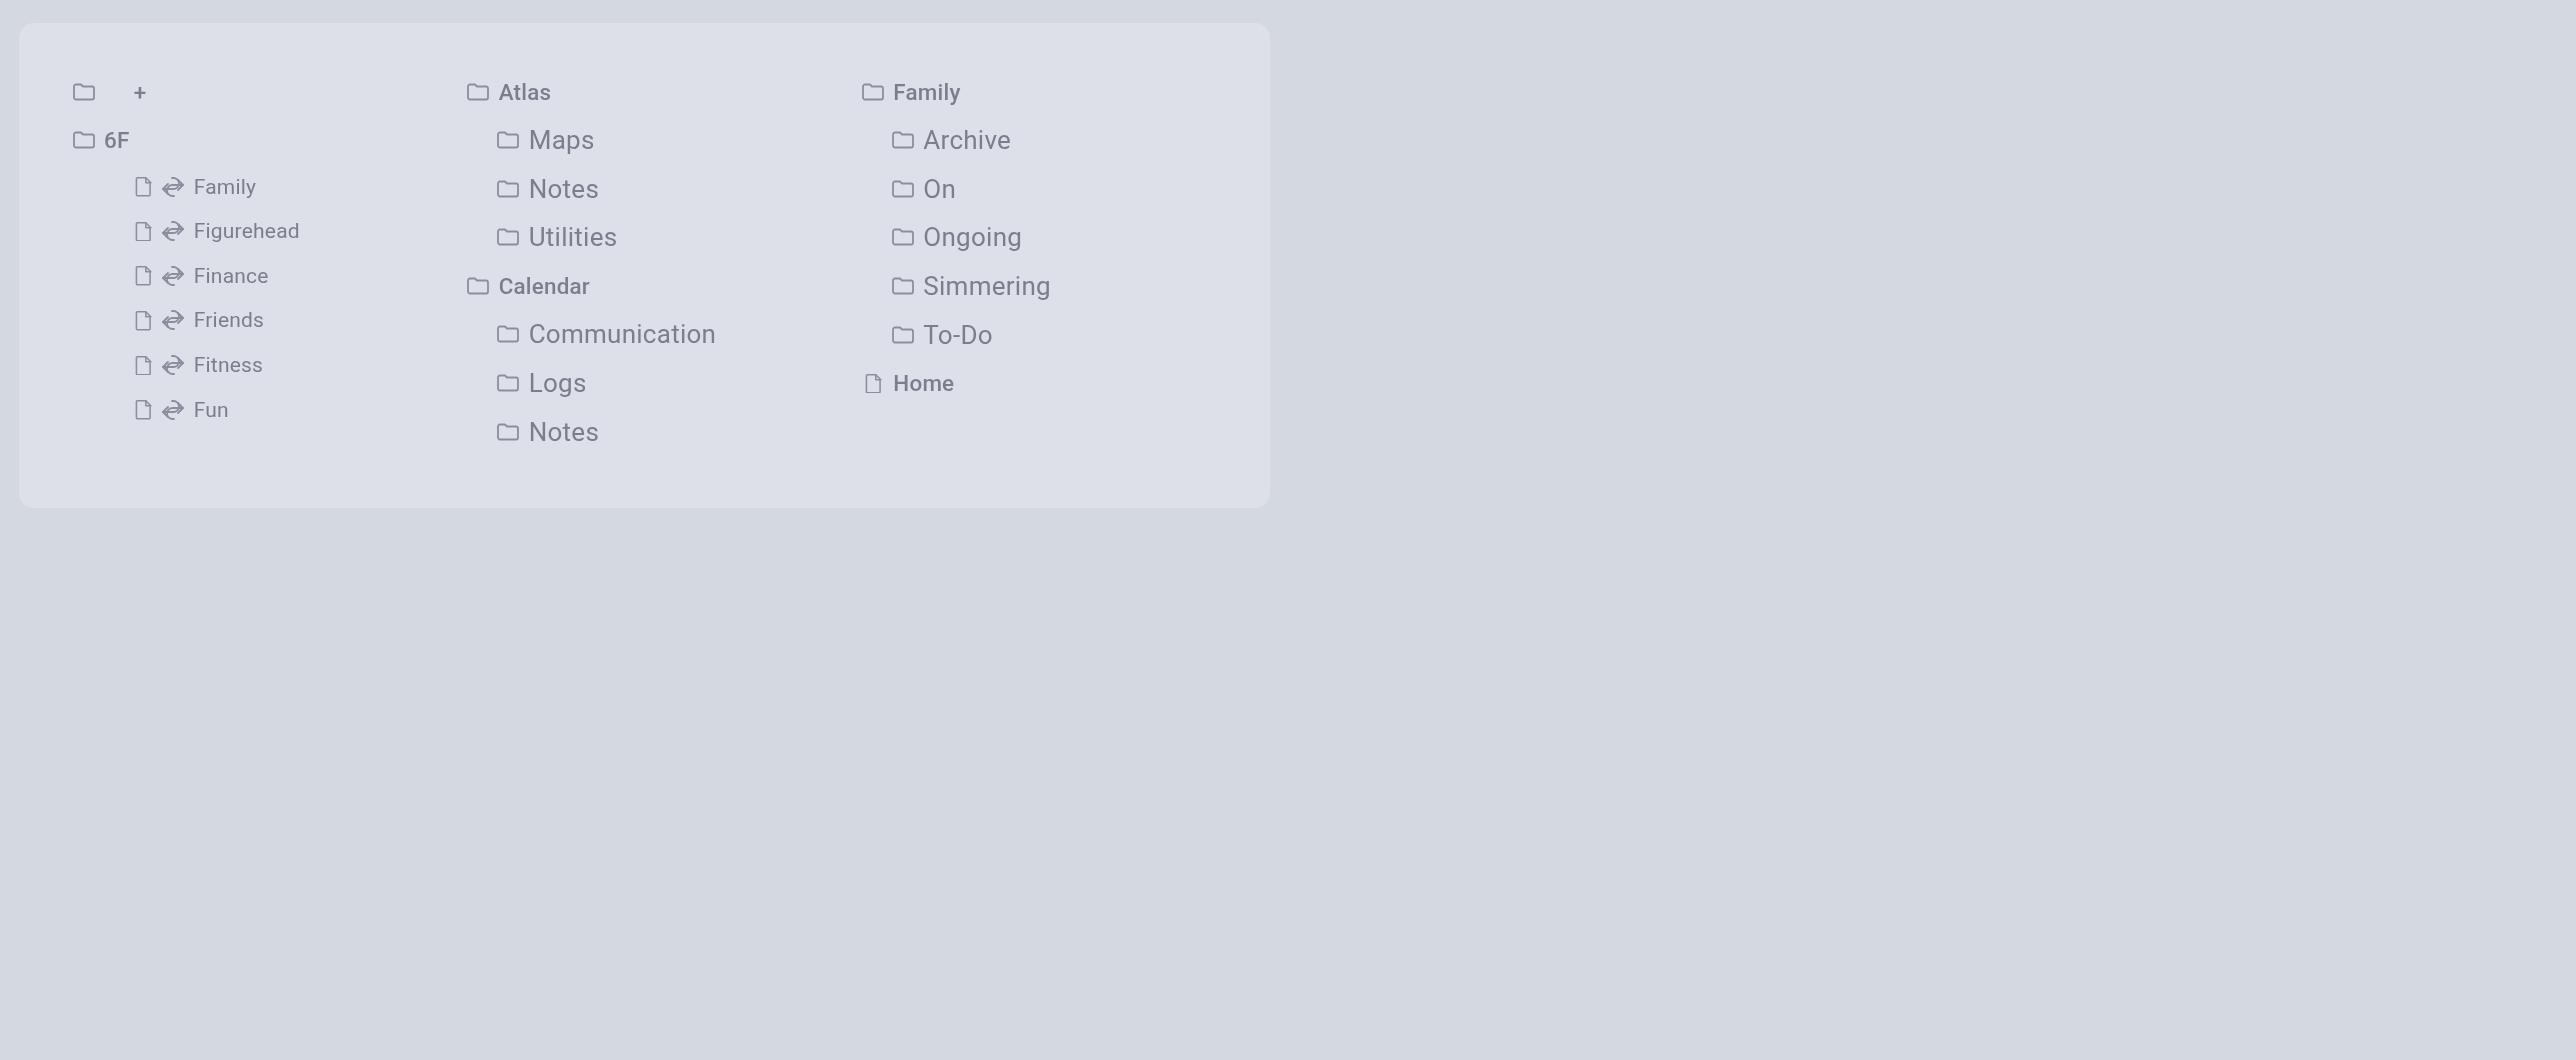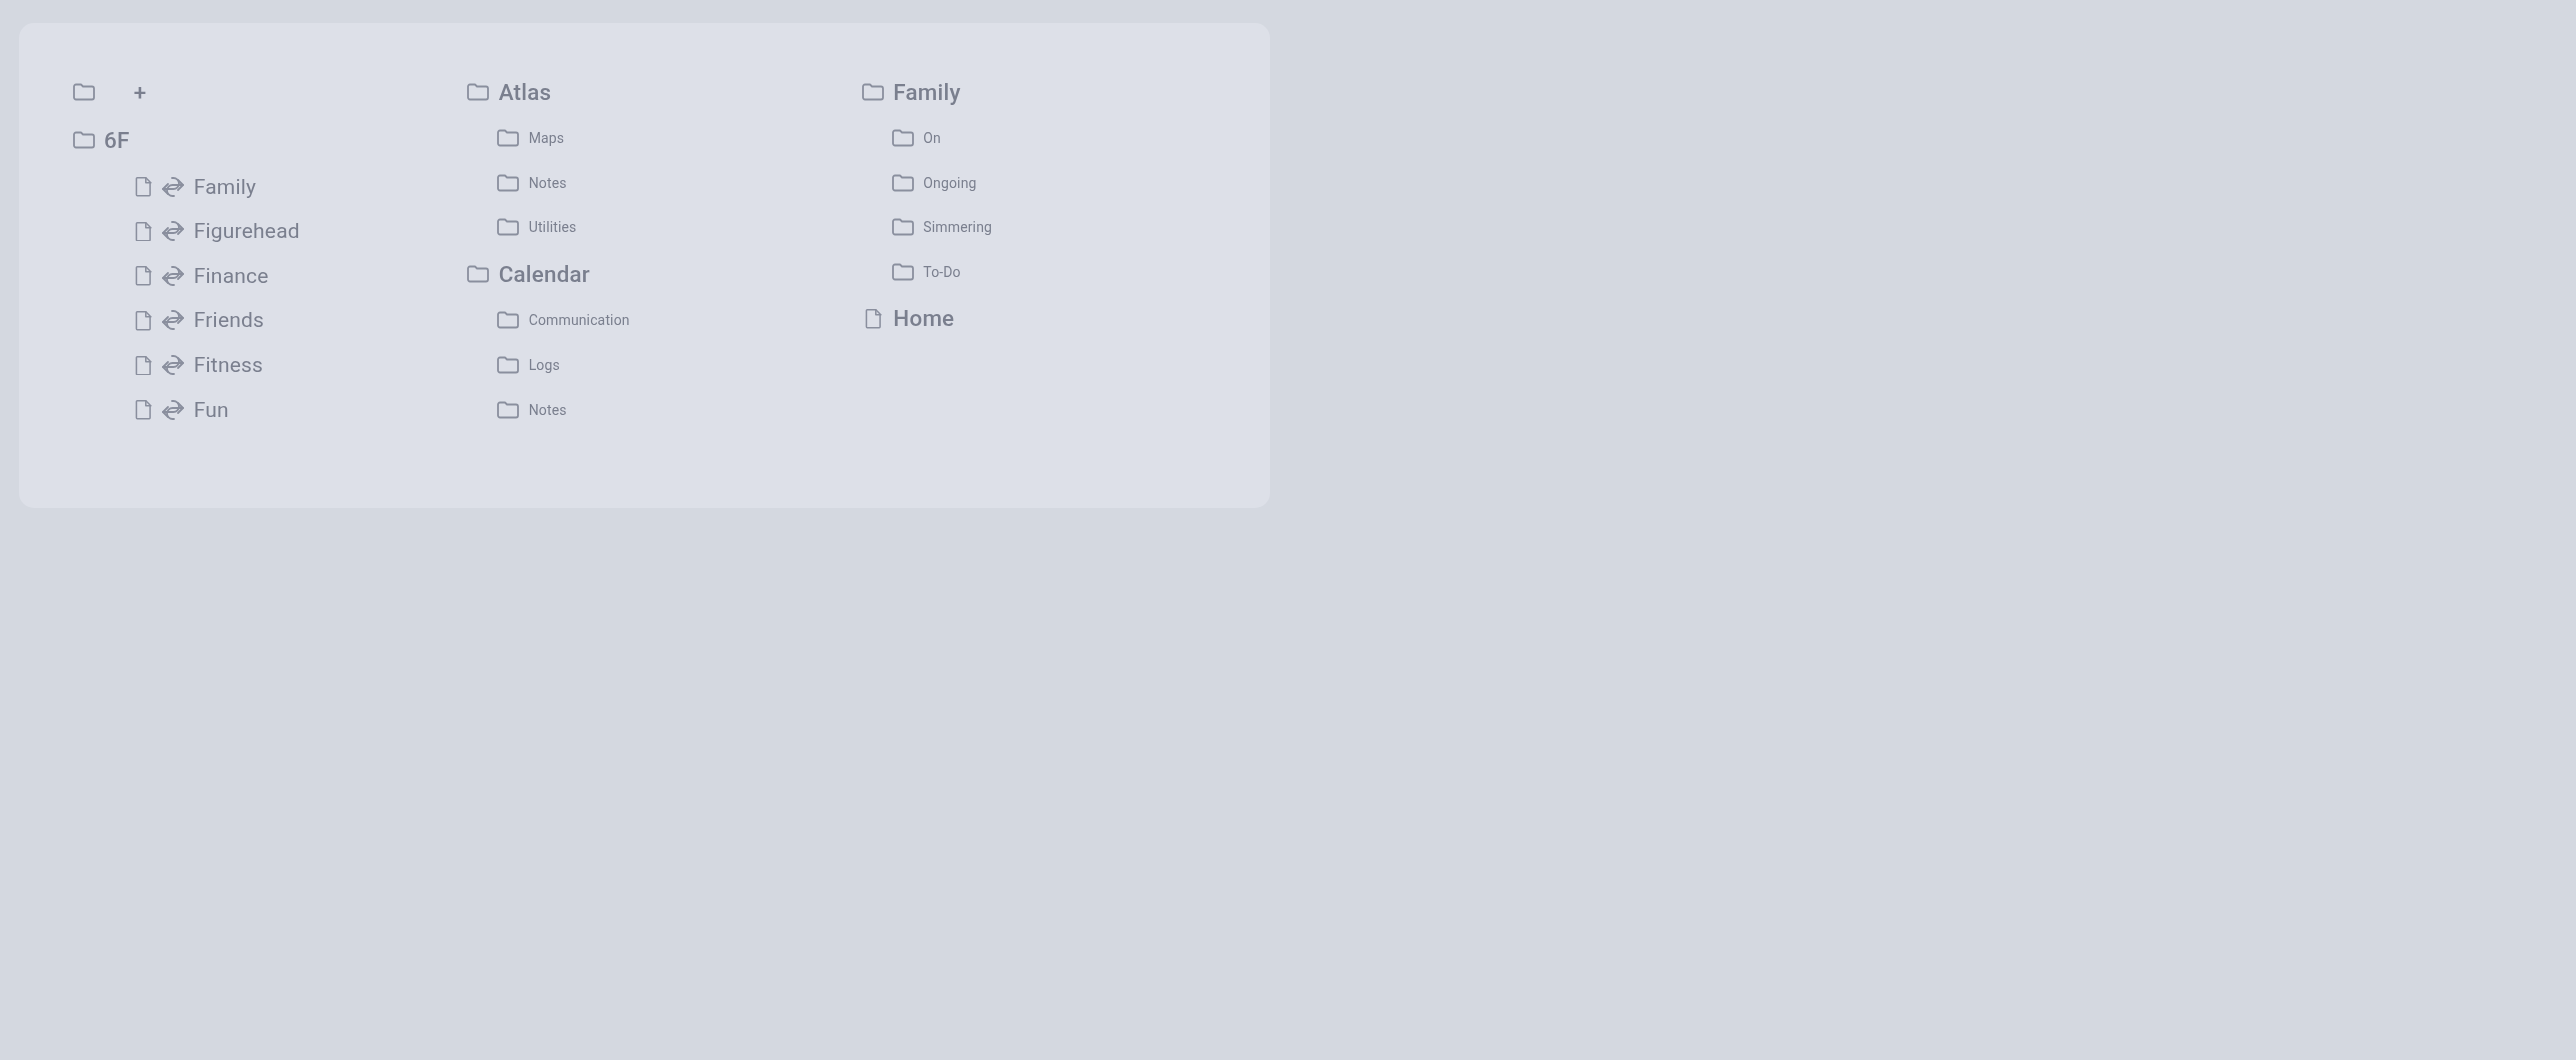--- a/index.html
+++ b/index.html
@@ -52,21 +52,21 @@
     }
 
     .tree-item.level-0 {
       font-size: 22.4px;
       font-weight: 500;
       padding: 11.2px 0;
     }
 
     .tree-item.level-1 {
       padding-left: 30px;
-      font-size: 14px;
+      font-size: 26px;
     }
 
     .tree-item.level-2 {
       padding-left: 60px;
       font-size: 21px;
     }
 
     .icon {
       display: inline-flex;
       align-items: center;
@@ -338,20 +338,30 @@
         <span class="item-label">Family</span>
       </div>
       <div class="tree-item level-1">
         <span class="double-icon">
           <span class="icon icon-folder">
             <svg viewBox="0 0 24 24">
               <path d="M2 6.5C2 5.4 2.9 4.5 4 4.5h5l2 2h9c1.1 0 2 .9 2 2v9c0 1.1-.9 2-2 2H4c-1.1 0-2-.9-2-2V6.5z"></path>
             </svg>
           </span>
         </span>
+        <span class="item-label">Archive</span>
+      </div>
+      <div class="tree-item level-1">
+        <span class="double-icon">
+          <span class="icon icon-folder">
+            <svg viewBox="0 0 24 24">
+              <path d="M2 6.5C2 5.4 2.9 4.5 4 4.5h5l2 2h9c1.1 0 2 .9 2 2v9c0 1.1-.9 2-2 2H4c-1.1 0-2-.9-2-2V6.5z"></path>
+            </svg>
+          </span>
+        </span>
         <span class="item-label">On</span>
       </div>
       <div class="tree-item level-1">
         <span class="double-icon">
           <span class="icon icon-folder">
             <svg viewBox="0 0 24 24">
               <path d="M2 6.5C2 5.4 2.9 4.5 4 4.5h5l2 2h9c1.1 0 2 .9 2 2v9c0 1.1-.9 2-2 2H4c-1.1 0-2-.9-2-2V6.5z"></path>
             </svg>
           </span>
         </span>

